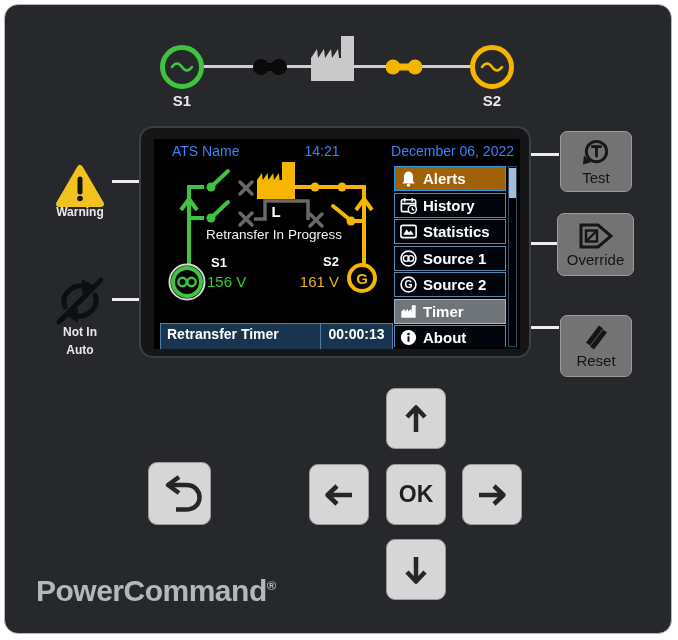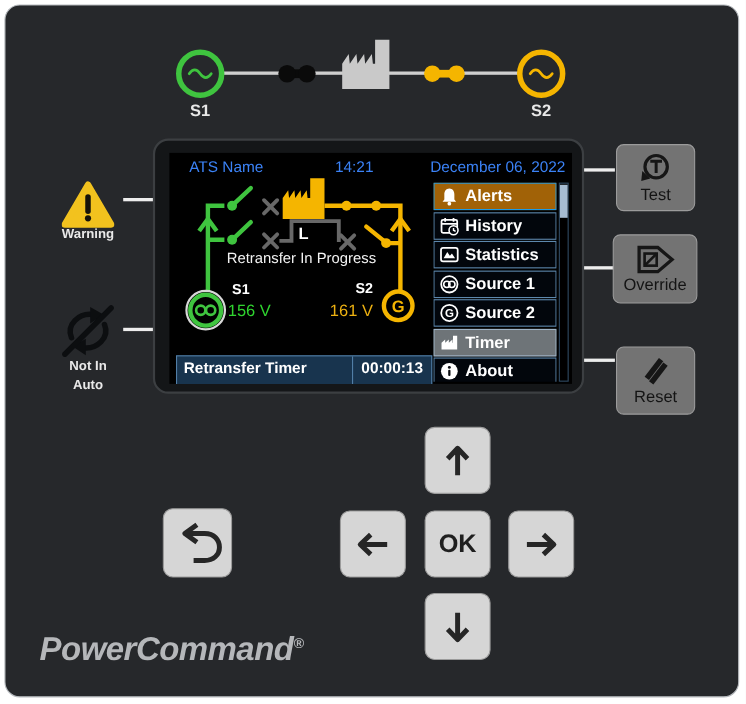--- a/index.html
+++ b/index.html
@@ -51,21 +51,21 @@
   .action-btn{position:absolute;background:#737373;border-radius:7px;display:flex;flex-direction:column;
               align-items:center;justify-content:center;color:#141414;font-size:15px;gap:1px;
               border:1px solid #9b9b9b;box-sizing:border-box;cursor:pointer;}
 
   
   .key{position:absolute;background:#d6d6d6;border-radius:9px;display:flex;align-items:center;
        justify-content:center;border:1px solid #9b9b9b;box-sizing:border-box;cursor:pointer;}
   .ok-text{font-size:23px;font-weight:bold;color:#1f1f1f;text-align:center;}
 
   .brand{position:absolute;left:36px;top:574px;color:#b5b7ba;font-size:30px;font-weight:bold;
-         letter-spacing:-0.5px;font-style:italic;}
+         letter-spacing:-0.5px;}
   .brand sup{font-size:13px;}
 </style>
 </head>
 <body>
 
 <div class="stage">
   <div class="panel-bg"></div>
 
   <div class="hline"></div>
 

